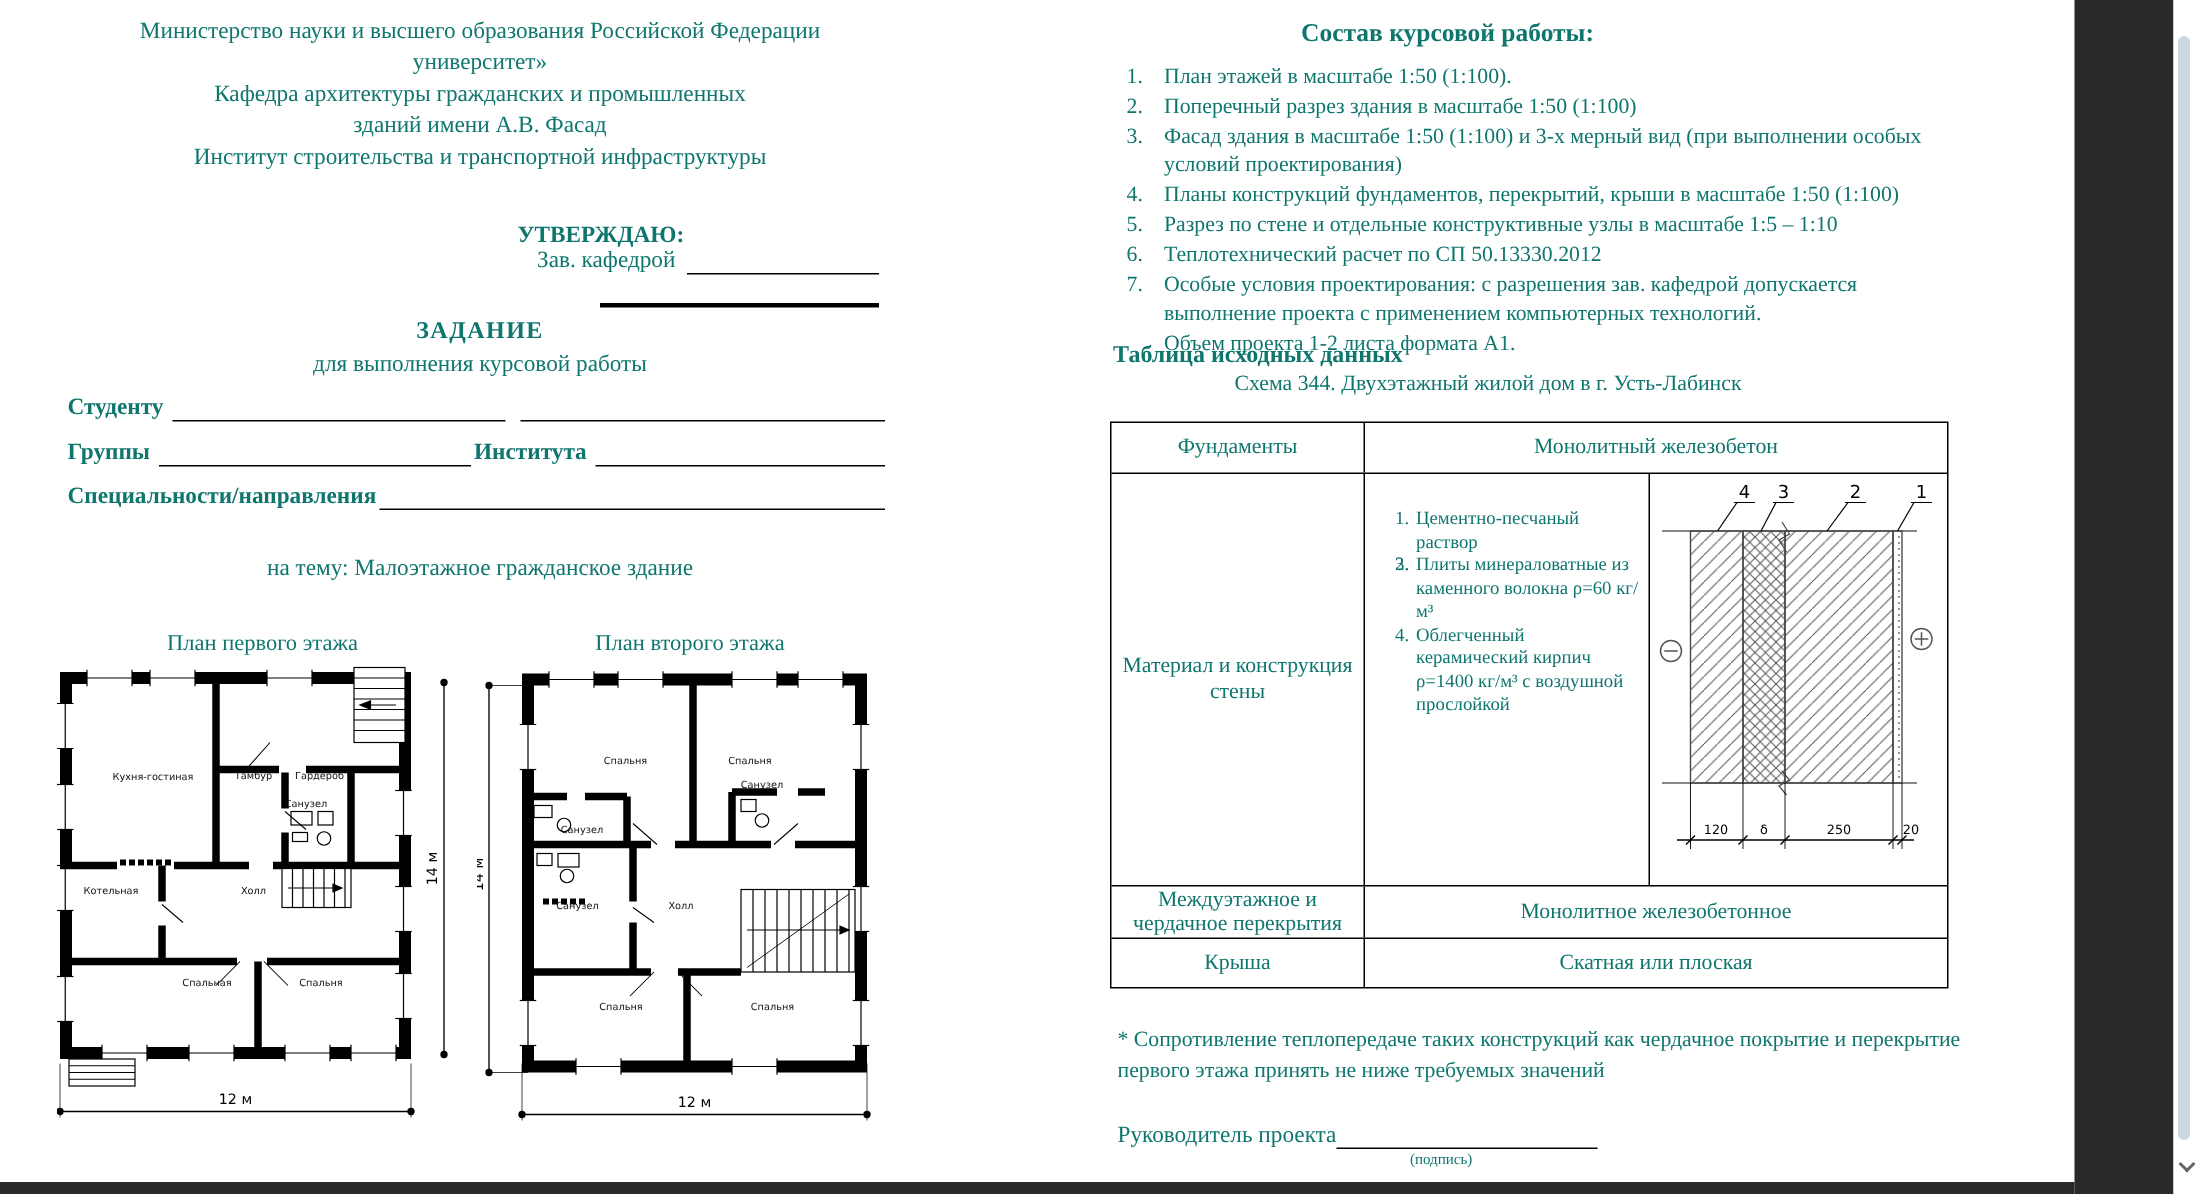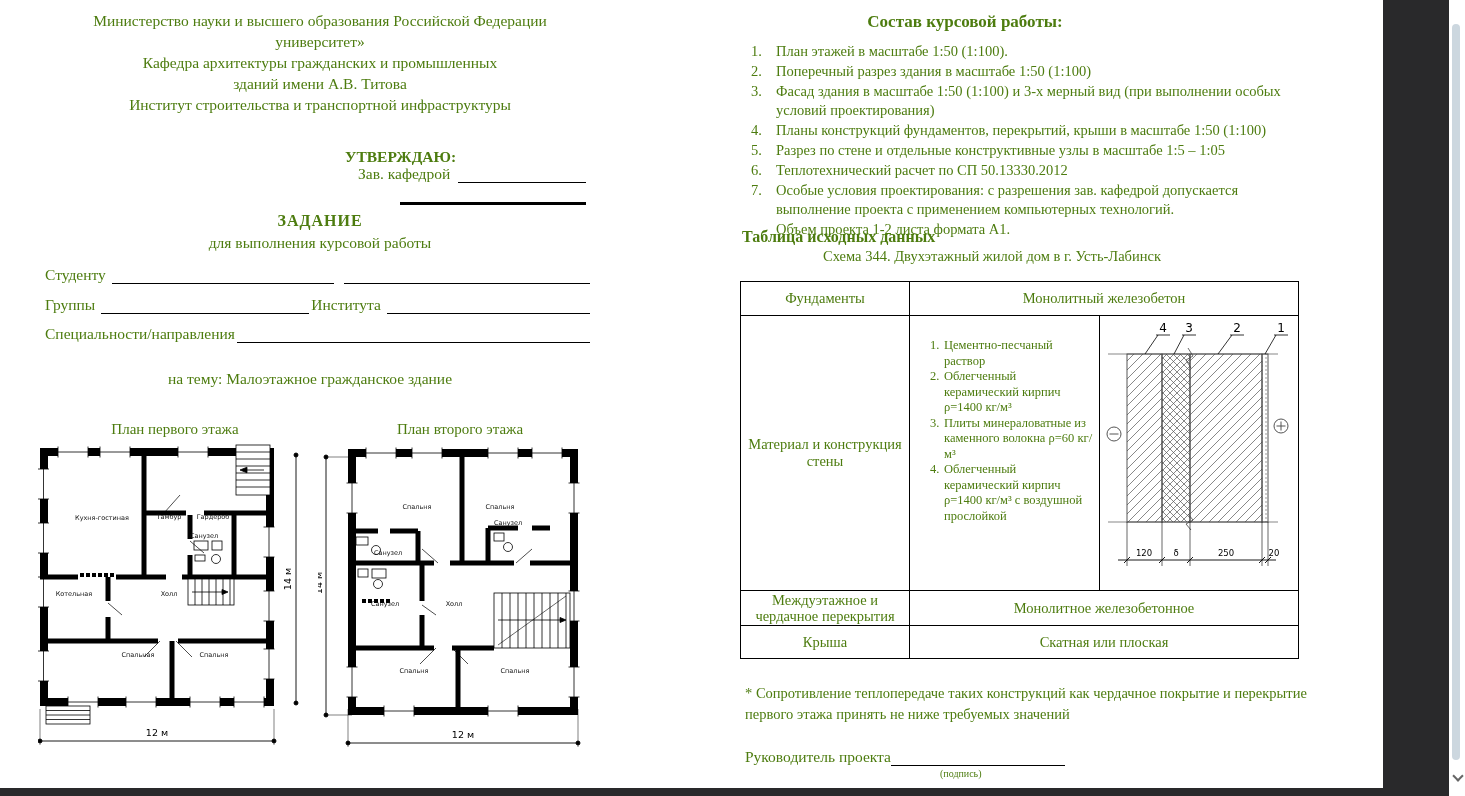--- a/index.html
+++ b/index.html
@@ -1,33 +1,33 @@
 <!DOCTYPE html>
 <html><head>
 <meta charset="utf-8">
 <style>
   html,body{margin:0;padding:0;background:#fff;}
   #screen{position:relative;width:1465px;height:796px;background:#fff;overflow:hidden;
-          font-family:"Liberation Serif",serif;color:#4d7c0f;}
+          font-family:"Liberation Serif",serif;color:#0f766e;}
   .abs{position:absolute;}
   .b{font-weight:bold;}
 
   
   .doc-header{left:35px;top:10px;width:570px;font-size:15.5px;line-height:21px;text-align:center;}
   .approve-title{left:345px;top:148px;width:125px;font-size:15.5px;}
   .approve-row{left:358px;top:163px;width:228px;display:flex;align-items:flex-end;font-size:15.5px;height:20px;}
   .approve-row .lbl{flex:0 0 auto;padding-right:8px;}
   .approve-row .fu{flex:1 1 auto;border-bottom:1px solid #000;height:16px;}
   .approve-line2{left:400px;top:202px;width:186px;height:2.5px;background:#000;}
   .task-title{left:35px;top:212px;width:570px;font-size:16px;letter-spacing:1px;text-align:center;}
   .task-sub{left:35px;top:234px;width:570px;font-size:15.5px;text-align:center;}
-  .frow{display:flex;align-items:flex-end;font-size:15.5px;height:21px;}
+  .frow{display:flex;align-items:flex-start;font-size:15.5px;height:21px;font-weight:bold;}
   .frow .lbl{flex:0 0 auto;padding-right:6px;}
   .fu{border-bottom:1px solid #000;height:17px;}
-  .topic{left:25px;top:370px;width:570px;font-size:15.5px;text-align:center;}
+  .topic{left:35px;top:370px;width:570px;font-size:15.5px;text-align:center;}
   .plan-title{top:421px;width:200px;font-size:15px;text-align:center;}
   .plan-box{top:443px;width:270px;height:315px;}
   .rl{font-family:"DejaVu Sans",sans-serif;font-size:6.5px;fill:#111;}
   .dim{font-family:"DejaVu Sans",sans-serif;font-size:9.5px;fill:#000;}
 
   
   .comp-title{left:745px;top:12px;width:440px;font-size:17px;font-weight:bold;text-align:center;}
   .comp-list{left:748px;top:42px;width:566px;font-size:14.5px;line-height:19.8px;}
   .comp-item{position:relative;padding-left:28px;}
   .comp-item .num{position:absolute;left:3px;top:0;}
@@ -70,21 +70,21 @@
 </style>
 </head>
 <body>
 
 <div id="screen">
 
   <div class="abs doc-header">
     <div>Министерство науки и высшего образования Российской Федерации</div>
     <div>университет»</div>
     <div>Кафедра архитектуры гражданских и промышленных</div>
-    <div>зданий имени А.В. Титова</div>
+    <div>зданий имени А.В. Фасад</div>
     <div>Институт строительства и транспортной инфраструктуры</div>
   </div>
 
   <div class="abs approve-title b">УТВЕРЖДАЮ:</div>
   <div class="abs approve-row">
     <span class="lbl">Зав. кафедрой</span>
     <span class="fu"></span>
   </div>
   <div class="abs approve-line2"></div>
 
@@ -331,39 +331,39 @@
     </svg>
   </div>
 
   <div class="abs comp-title">Состав курсовой работы:</div>
 
   <div class="abs comp-list">
     <div class="comp-item"><span class="num">1.</span><span>План этажей в масштабе 1:50 (1:100).</span></div>
     <div class="comp-item"><span class="num">2.</span><span>Поперечный разрез здания в масштабе 1:50 (1:100)</span></div>
     <div class="comp-item"><span class="num">3.</span><span>Фасад здания в масштабе 1:50 (1:100) и 3-х мерный вид (при выполнении особых условий проектирования)</span></div>
     <div class="comp-item"><span class="num">4.</span><span>Планы конструкций фундаментов, перекрытий, крыши в масштабе 1:50 (1:100)</span></div>
-    <div class="comp-item"><span class="num">5.</span><span>Разрез по стене и отдельные конструктивные узлы в масштабе 1:5 – 1:05</span></div>
+    <div class="comp-item"><span class="num">5.</span><span>Разрез по стене и отдельные конструктивные узлы в масштабе 1:5 – 1:10</span></div>
     <div class="comp-item"><span class="num">6.</span><span>Теплотехнический расчет по СП 50.13330.2012</span></div>
     <div class="comp-item"><span class="num">7.</span><span>Особые условия проектирования: с разрешения зав. кафедрой допускается выполнение проекта с применением компьютерных технологий.</span></div>
     <div class="comp-note">Объем проекта 1-2 листа формата А1.</div>
   </div>
 
   <div class="abs tbl-title">Таблица исходных данных</div>
   <div class="abs tbl-sub">Схема 344. Двухэтажный жилой дом в г. Усть-Лабинск</div>
 
   <div class="abs dtable">
     <div class="trow r1">
       <div class="tc tc1">Фундаменты</div>
       <div class="tc tc2">Монолитный железобетон</div>
     </div>
     <div class="trow r2">
       <div class="tc tc1" style="line-height:17px;">Материал и конструкция стены</div>
       <div class="mat-cell">
         <div class="mat-item"><span class="num">1.</span><span>Цементно-песчаный раствор</span></div>
-        <div class="mat-item"><span class="num">2.</span><span>Облегченный керамический кирпич ρ=1400 кг/м³</span></div>
+        <div class="mat-item"><span class="num">2.</span></div>
         <div class="mat-item"><span class="num">3.</span><span>Плиты минераловатные из каменного волокна ρ=60 кг/м³</span></div>
         <div class="mat-item"><span class="num">4.</span><span>Облегченный керамический кирпич ρ=1400 кг/м³ с воздушной прослойкой</span></div>
       </div>
       <div class="diag-cell">
         <svg width="197" height="272" viewBox="0 0 197 272">
           <defs>
             <pattern id="hatch" patternUnits="userSpaceOnUse" width="9" height="9">
                 <path d="M0,9 L9,0" stroke="#555" stroke-width="0.7"></path>
               </pattern>
             <pattern id="cross" patternUnits="userSpaceOnUse" width="7" height="7">

